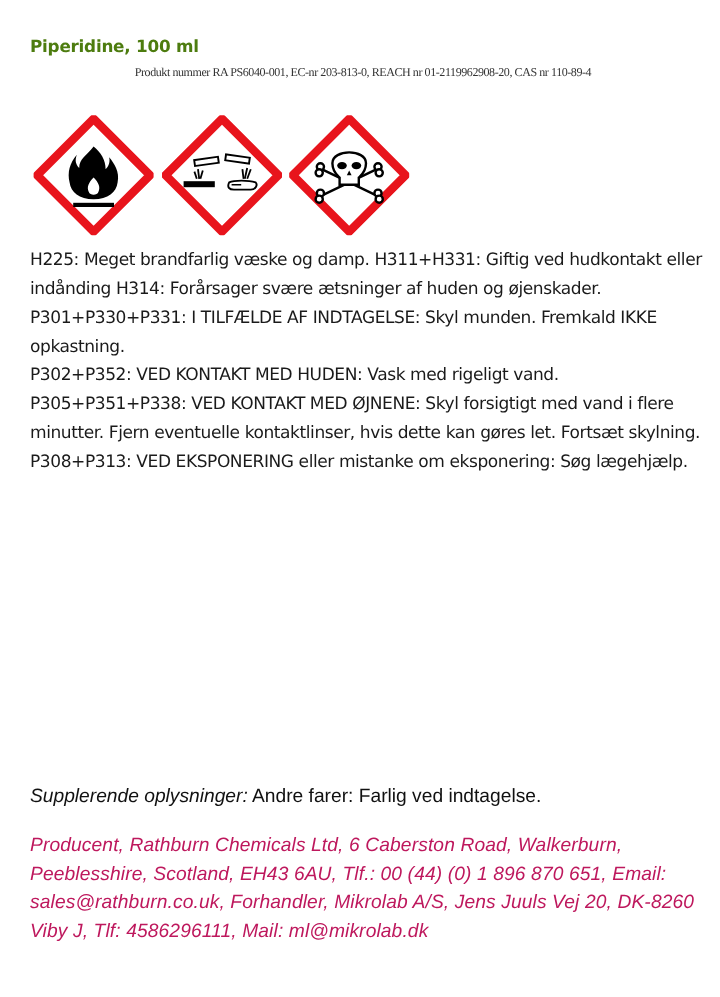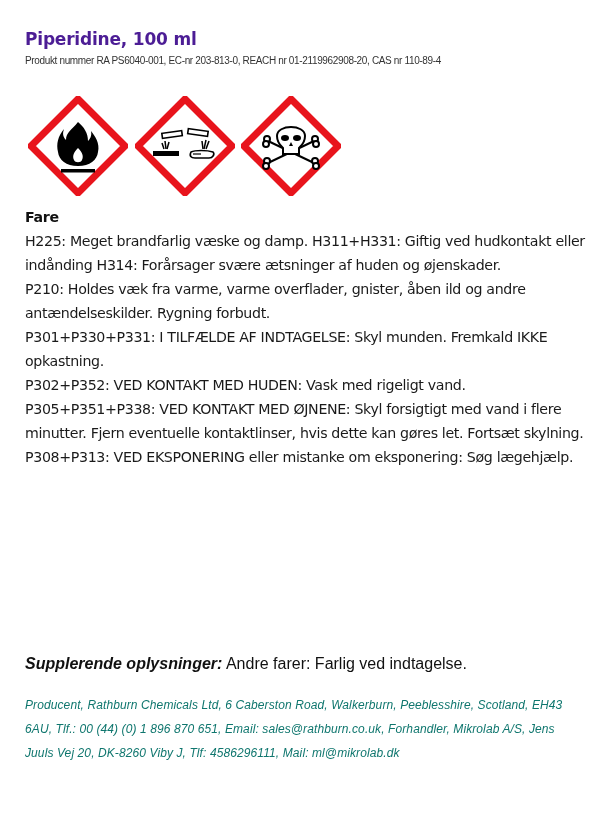--- a/index.html
+++ b/index.html
@@ -1,28 +1,28 @@
 <!DOCTYPE html>
 <html><head>
 <meta charset="utf-8">
 <style>
   html, body { margin: 0; padding: 0; background: #ffffff; }
   body { width: 600px; height: 831px; position: relative; overflow: hidden; color: #111111; }
   .wrap { position: absolute; left: 25px; top: 27px; width: 555px; }
-  .title { font-family: "DejaVu Sans", sans-serif; font-weight: bold; font-size: 17px; line-height: 24px; margin: 0; letter-spacing: -0.2px; color: #4c1d95; }
-  .subtitle { font-family: Liberation Sans, sans-serif; font-size: 10px; line-height: 16px; margin: 2px 0 0 0; color: #333; letter-spacing: -0.35px; }
+  .title { font-family: "DejaVu Sans", sans-serif; font-weight: bold; font-size: 14px; line-height: 24px; margin: 0; letter-spacing: -0.2px; color: #4d7c0f; }
+  .subtitle { font-family: Liberation Serif, serif; font-size: 10px; line-height: 16px; margin: 2px 0 0 0; color: #333; letter-spacing: -0.35px; text-align: center; }
   .pictos { position: absolute; left: 28px; top: 96px; height: 100px; width: 320px; }
   .picto { position: absolute; top: 0; width: 100px; height: 100px; }
   .picto svg { width: 100px; height: 100px; display: block; }
   .hazard { position: absolute; left: 25px; top: 205px; width: 560px; font-family: "DejaVu Sans", sans-serif; font-size: 14.2px; line-height: 24px; letter-spacing: -0.35px; color: #1a1a1a; }
   .signal { font-weight: bold; display: block; color: #111; }
   .stmt { display: block; }
   .supp { position: absolute; left: 25px; top: 652px; width: 560px; font-family: "Liberation Sans", sans-serif; font-size: 16px; line-height: 24px; color: #111; }
-  .supp .lbl { font-style: italic; font-weight: bold; }
-  .producer { position: absolute; left: 25px; top: 693px; width: 560px; font-family: "Liberation Sans", sans-serif; font-style: italic; font-size: 12px; line-height: 24px; color: #0f766e; letter-spacing: 0.1px; }
+  .supp .lbl { font-style: italic; }
+  .producer { position: absolute; left: 25px; top: 693px; width: 560px; font-family: "Liberation Sans", sans-serif; font-style: italic; font-size: 16px; line-height: 24px; color: #be185d; letter-spacing: 0.1px; }
 </style>
 </head>
 <body>
 
 <div class="wrap">
   <h1 class="title">Piperidine, 100 ml</h1>
   <p class="subtitle">Produkt nummer RA PS6040-001, EC-nr 203-813-0, REACH nr 01-2119962908-20, CAS nr 110-89-4</p>
 </div>
 
 <div class="pictos">
@@ -74,23 +74,21 @@
         <path d="M36 40 C36 28 64 28 64 40 C64 47 60 50 58 52 L58 58 L42 58 L42 52 C40 50 36 47 36 40 Z"></path>
       </g>
       <ellipse cx="44" cy="42" rx="4" ry="3" fill="#000"></ellipse>
       <ellipse cx="56" cy="42" rx="4" ry="3" fill="#000"></ellipse>
       <path d="M50 46 L48 50 L52 50 Z" fill="#000"></path>
     </svg>
   </div>
 </div>
 
 <div class="hazard">
-  <span class="signal">Fare</span>
   <span class="stmt">H225: Meget brandfarlig væske og damp. H311+H331: Giftig ved hudkontakt eller indånding H314: Forårsager svære ætsninger af huden og øjenskader.</span>
-  <span class="stmt">P210: Holdes væk fra varme, varme overflader, gnister, åben ild og andre antændelseskilder. Rygning forbudt.</span>
   <span class="stmt">P301+P330+P331: I TILFÆLDE AF INDTAGELSE: Skyl munden. Fremkald IKKE opkastning.</span>
   <span class="stmt">P302+P352: VED KONTAKT MED HUDEN: Vask med rigeligt vand.</span>
   <span class="stmt">P305+P351+P338: VED KONTAKT MED ØJNENE: Skyl forsigtigt med vand i flere minutter. Fjern eventuelle kontaktlinser, hvis dette kan gøres let. Fortsæt skylning.</span>
   <span class="stmt">P308+P313: VED EKSPONERING eller mistanke om eksponering: Søg lægehjælp.</span>
 </div>
 
 <div class="supp">
   <span class="lbl">Supplerende oplysninger:</span><span> Andre farer: Farlig ved indtagelse.</span>
 </div>
 

